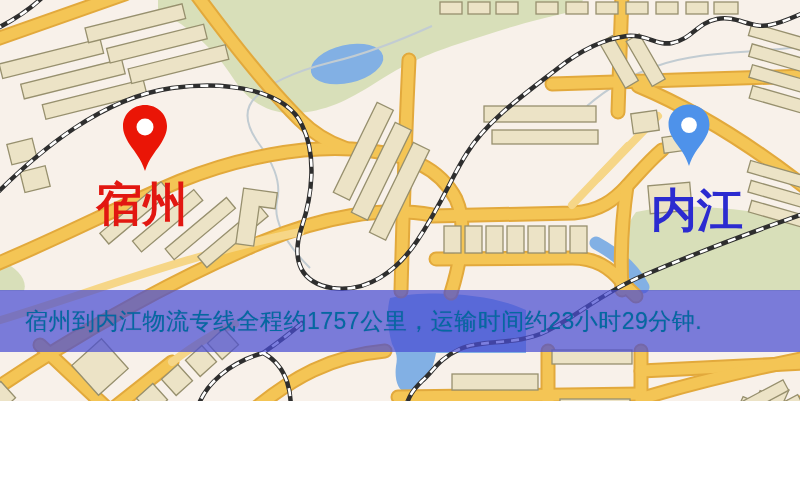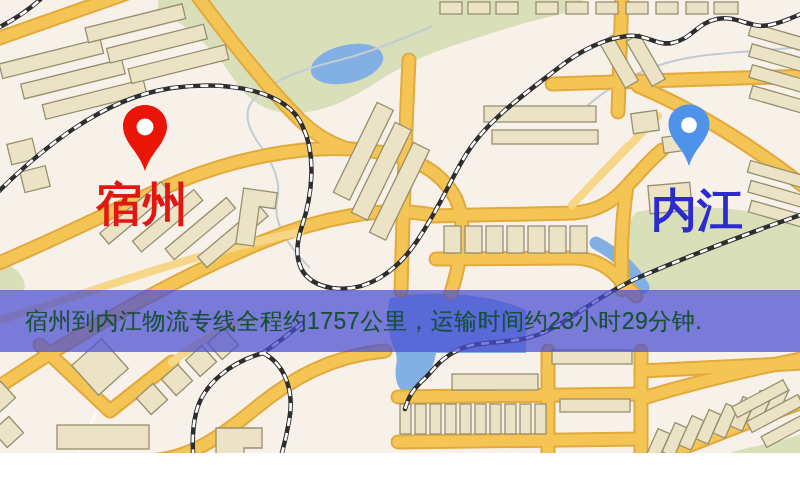--- a/index.html
+++ b/index.html
@@ -1,22 +1,22 @@
 <!DOCTYPE html>
 <html><head>
 <meta charset="utf-8">
 <style>
   html,body{margin:0;padding:0;background:#fff;}
-  .stage{position:relative;width:800px;height:453px;overflow:hidden;font-family:"Liberation Sans",sans-serif;}
+  .stage{position:relative;width:800px;height:401px;overflow:hidden;font-family:"Liberation Sans",sans-serif;}
   .map-svg{position:absolute;inset:0;display:block;}
   .map-svg text{font-family:"Liberation Sans",sans-serif;font-weight:bold;}
   .banner{position:absolute;left:0;top:290px;width:800px;height:62px;
           background:rgba(73,77,211,0.72);display:flex;align-items:center;
           box-sizing:border-box;padding:0 10px 0 25px;}
-  .banner-text{color:#14532d;font-size:23px;letter-spacing:.5px;white-space:nowrap;
+  .banner-text{color:#0369a1;font-size:23px;letter-spacing:.5px;white-space:nowrap;
                text-shadow:0 0 1px rgba(40,40,120,.35);}
 </style>
 </head>
 <body>
 
 <div class="stage">
 
 <svg class="map-svg" width="800" height="503" viewBox="0 0 800 503" xmlns="http://www.w3.org/2000/svg">
   <defs>
     <path id="r1" d="M -6,40 L 125,-6"></path>

